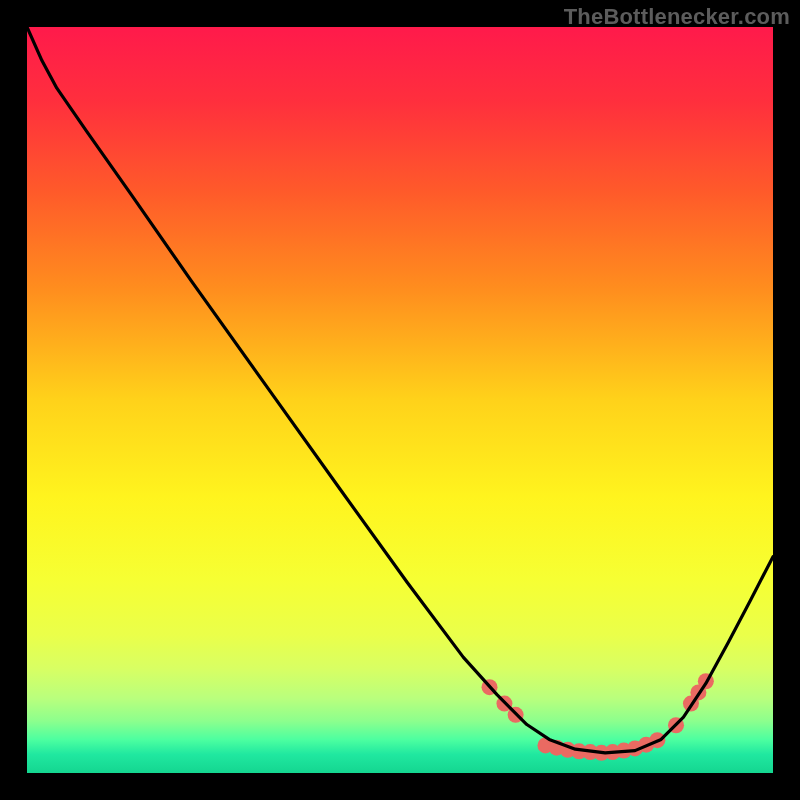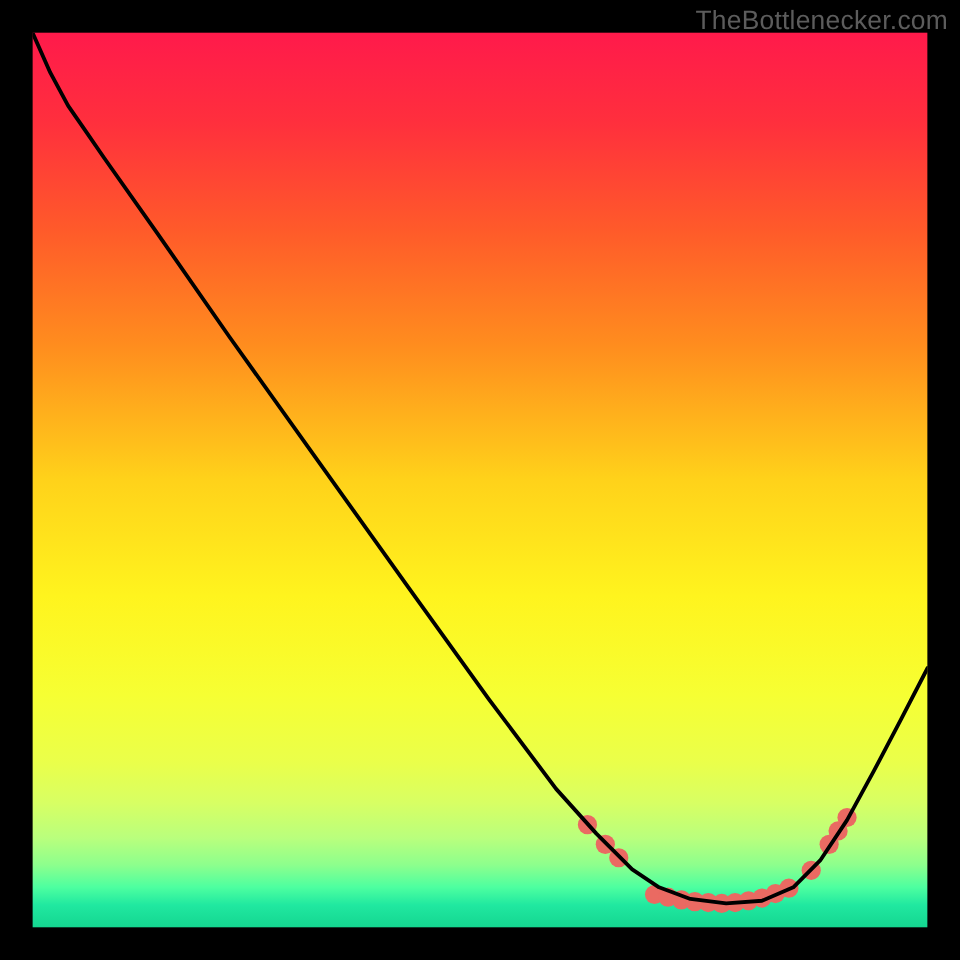--- a/index.html
+++ b/index.html
@@ -16,21 +16,21 @@
     width: 800px;
     height: 800px;
     background: #000;
   }
   .watermark {
     position: absolute;
     top: 4px;
     right: 10px;
     color: #5c5c5c;
     font-size: 22px;
-    font-weight: 400;
+    font-weight: 700;
     letter-spacing: 0.2px;
     z-index: 30;
   }
   .plot {
     position: absolute;
     left: 27px;
     top: 27px;
     width: 746px;   
     height: 746px;  
     z-index: 10;

